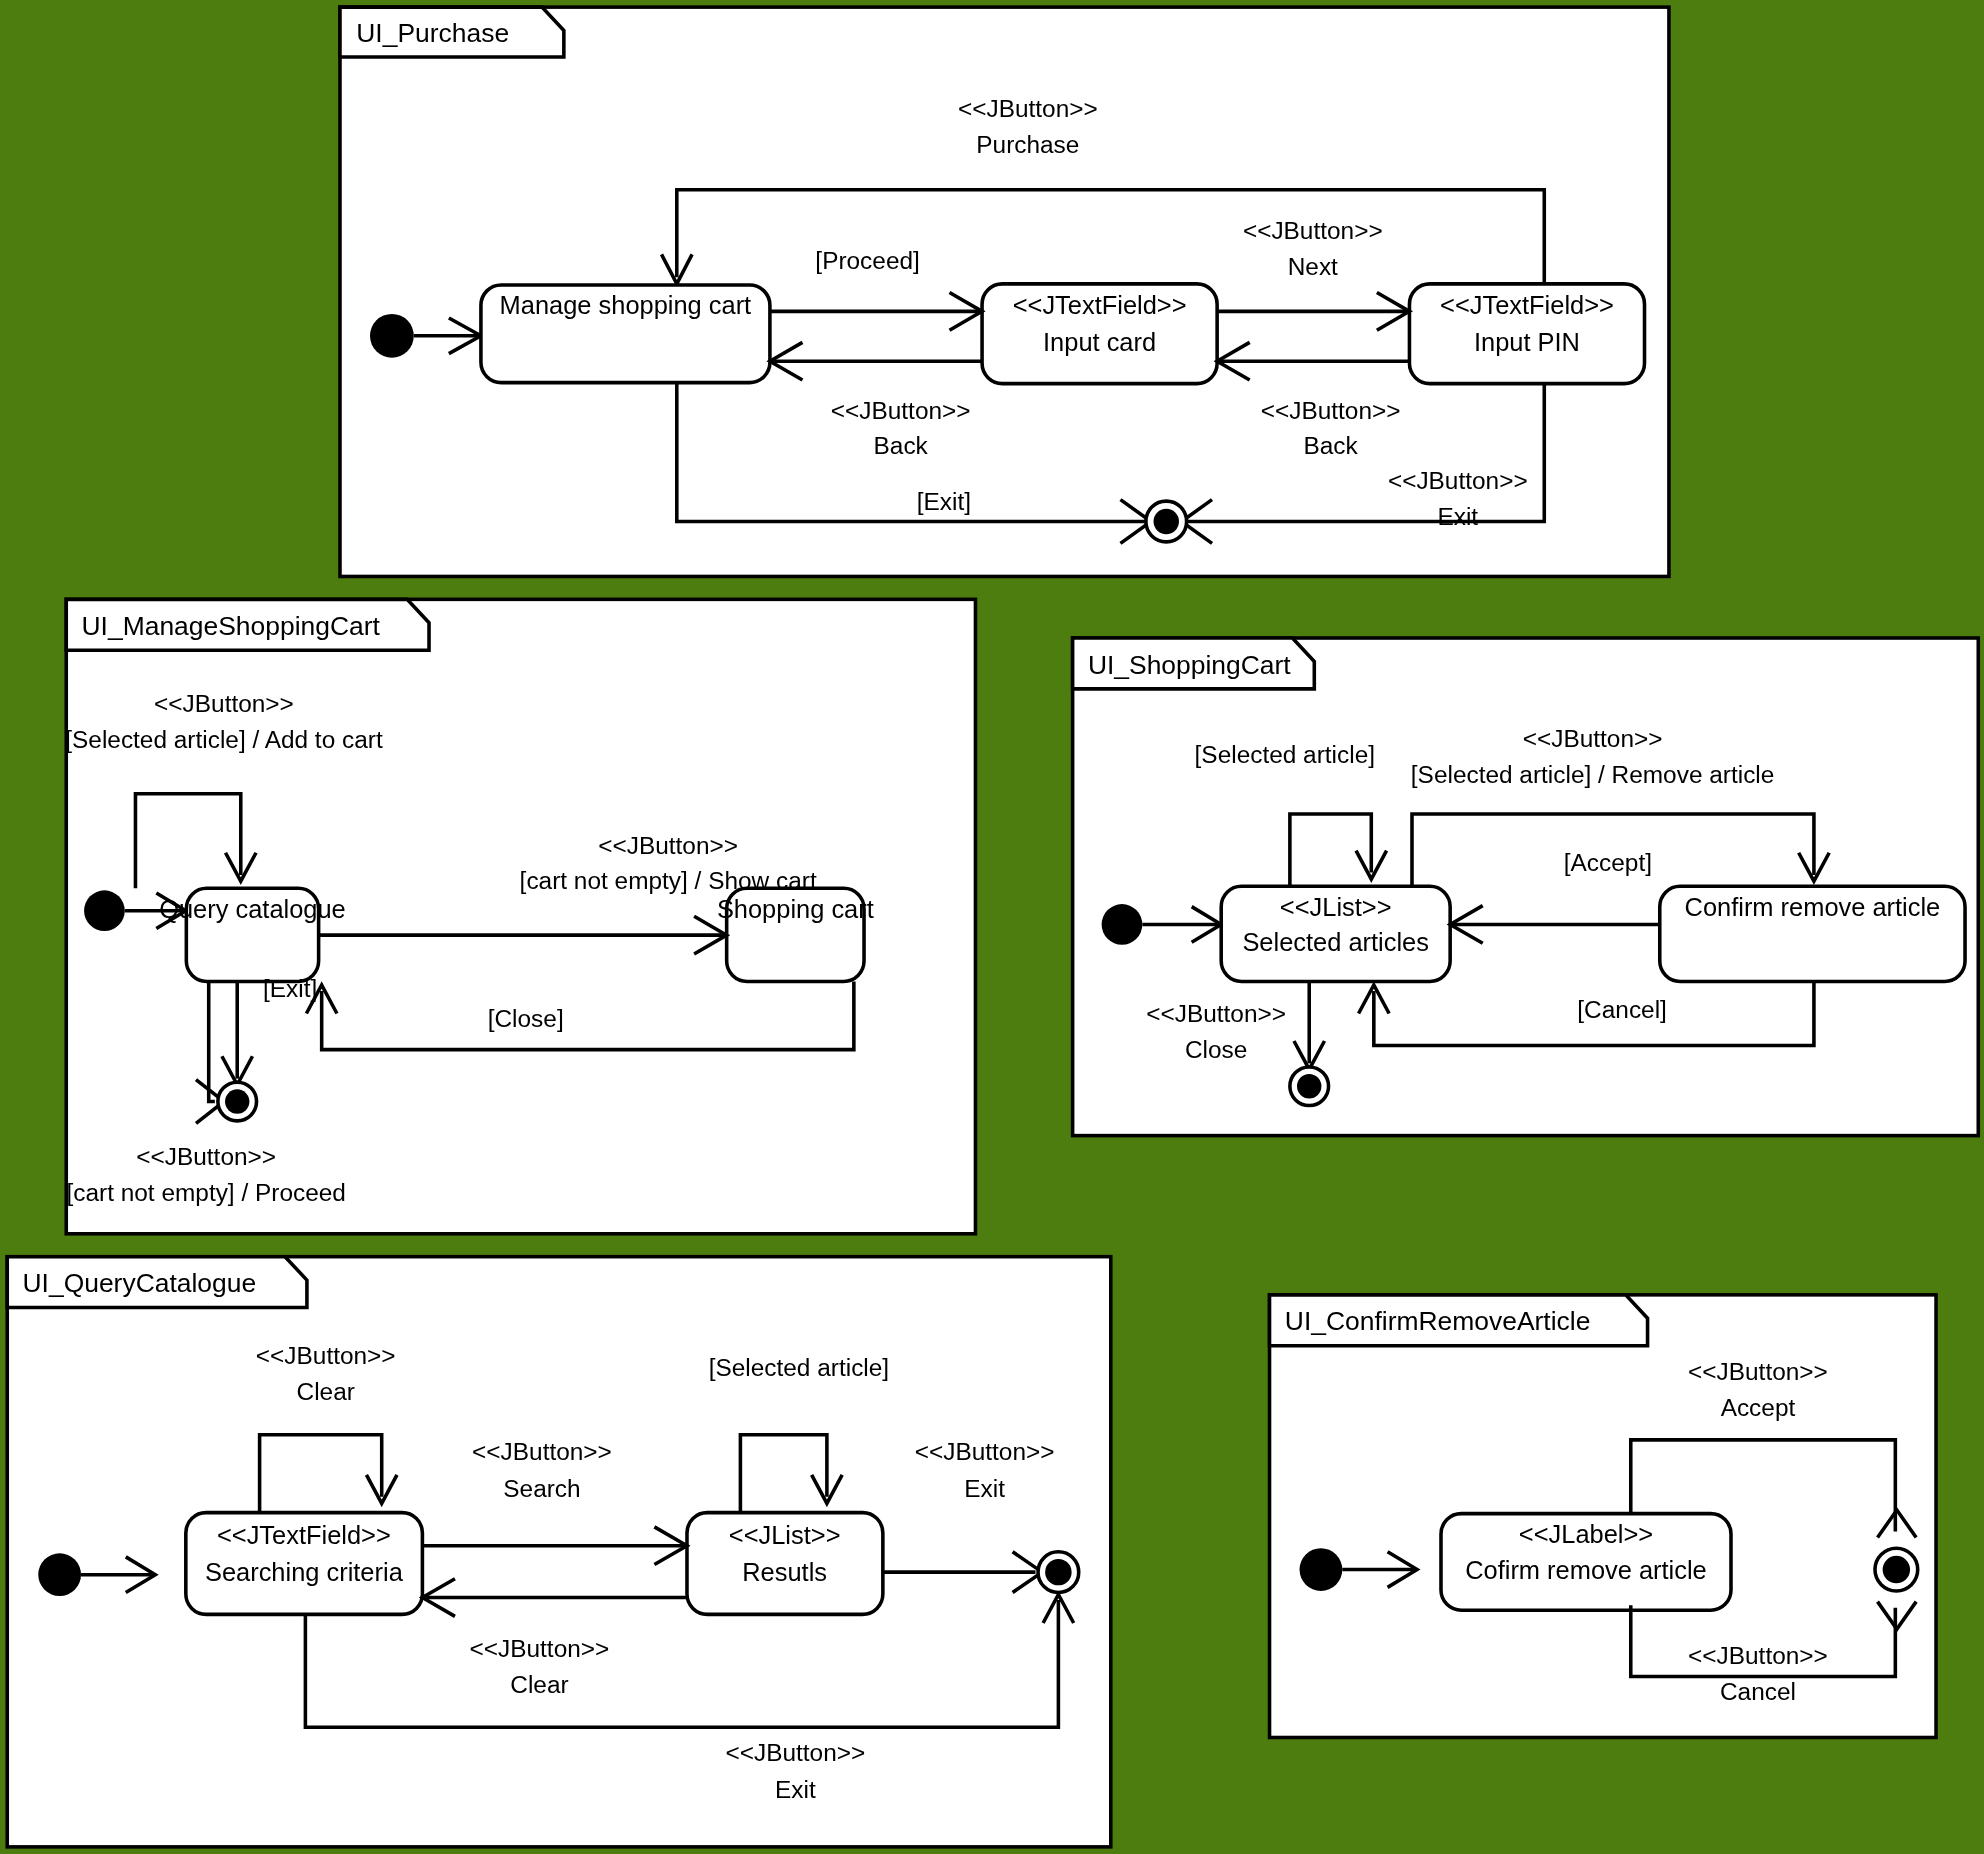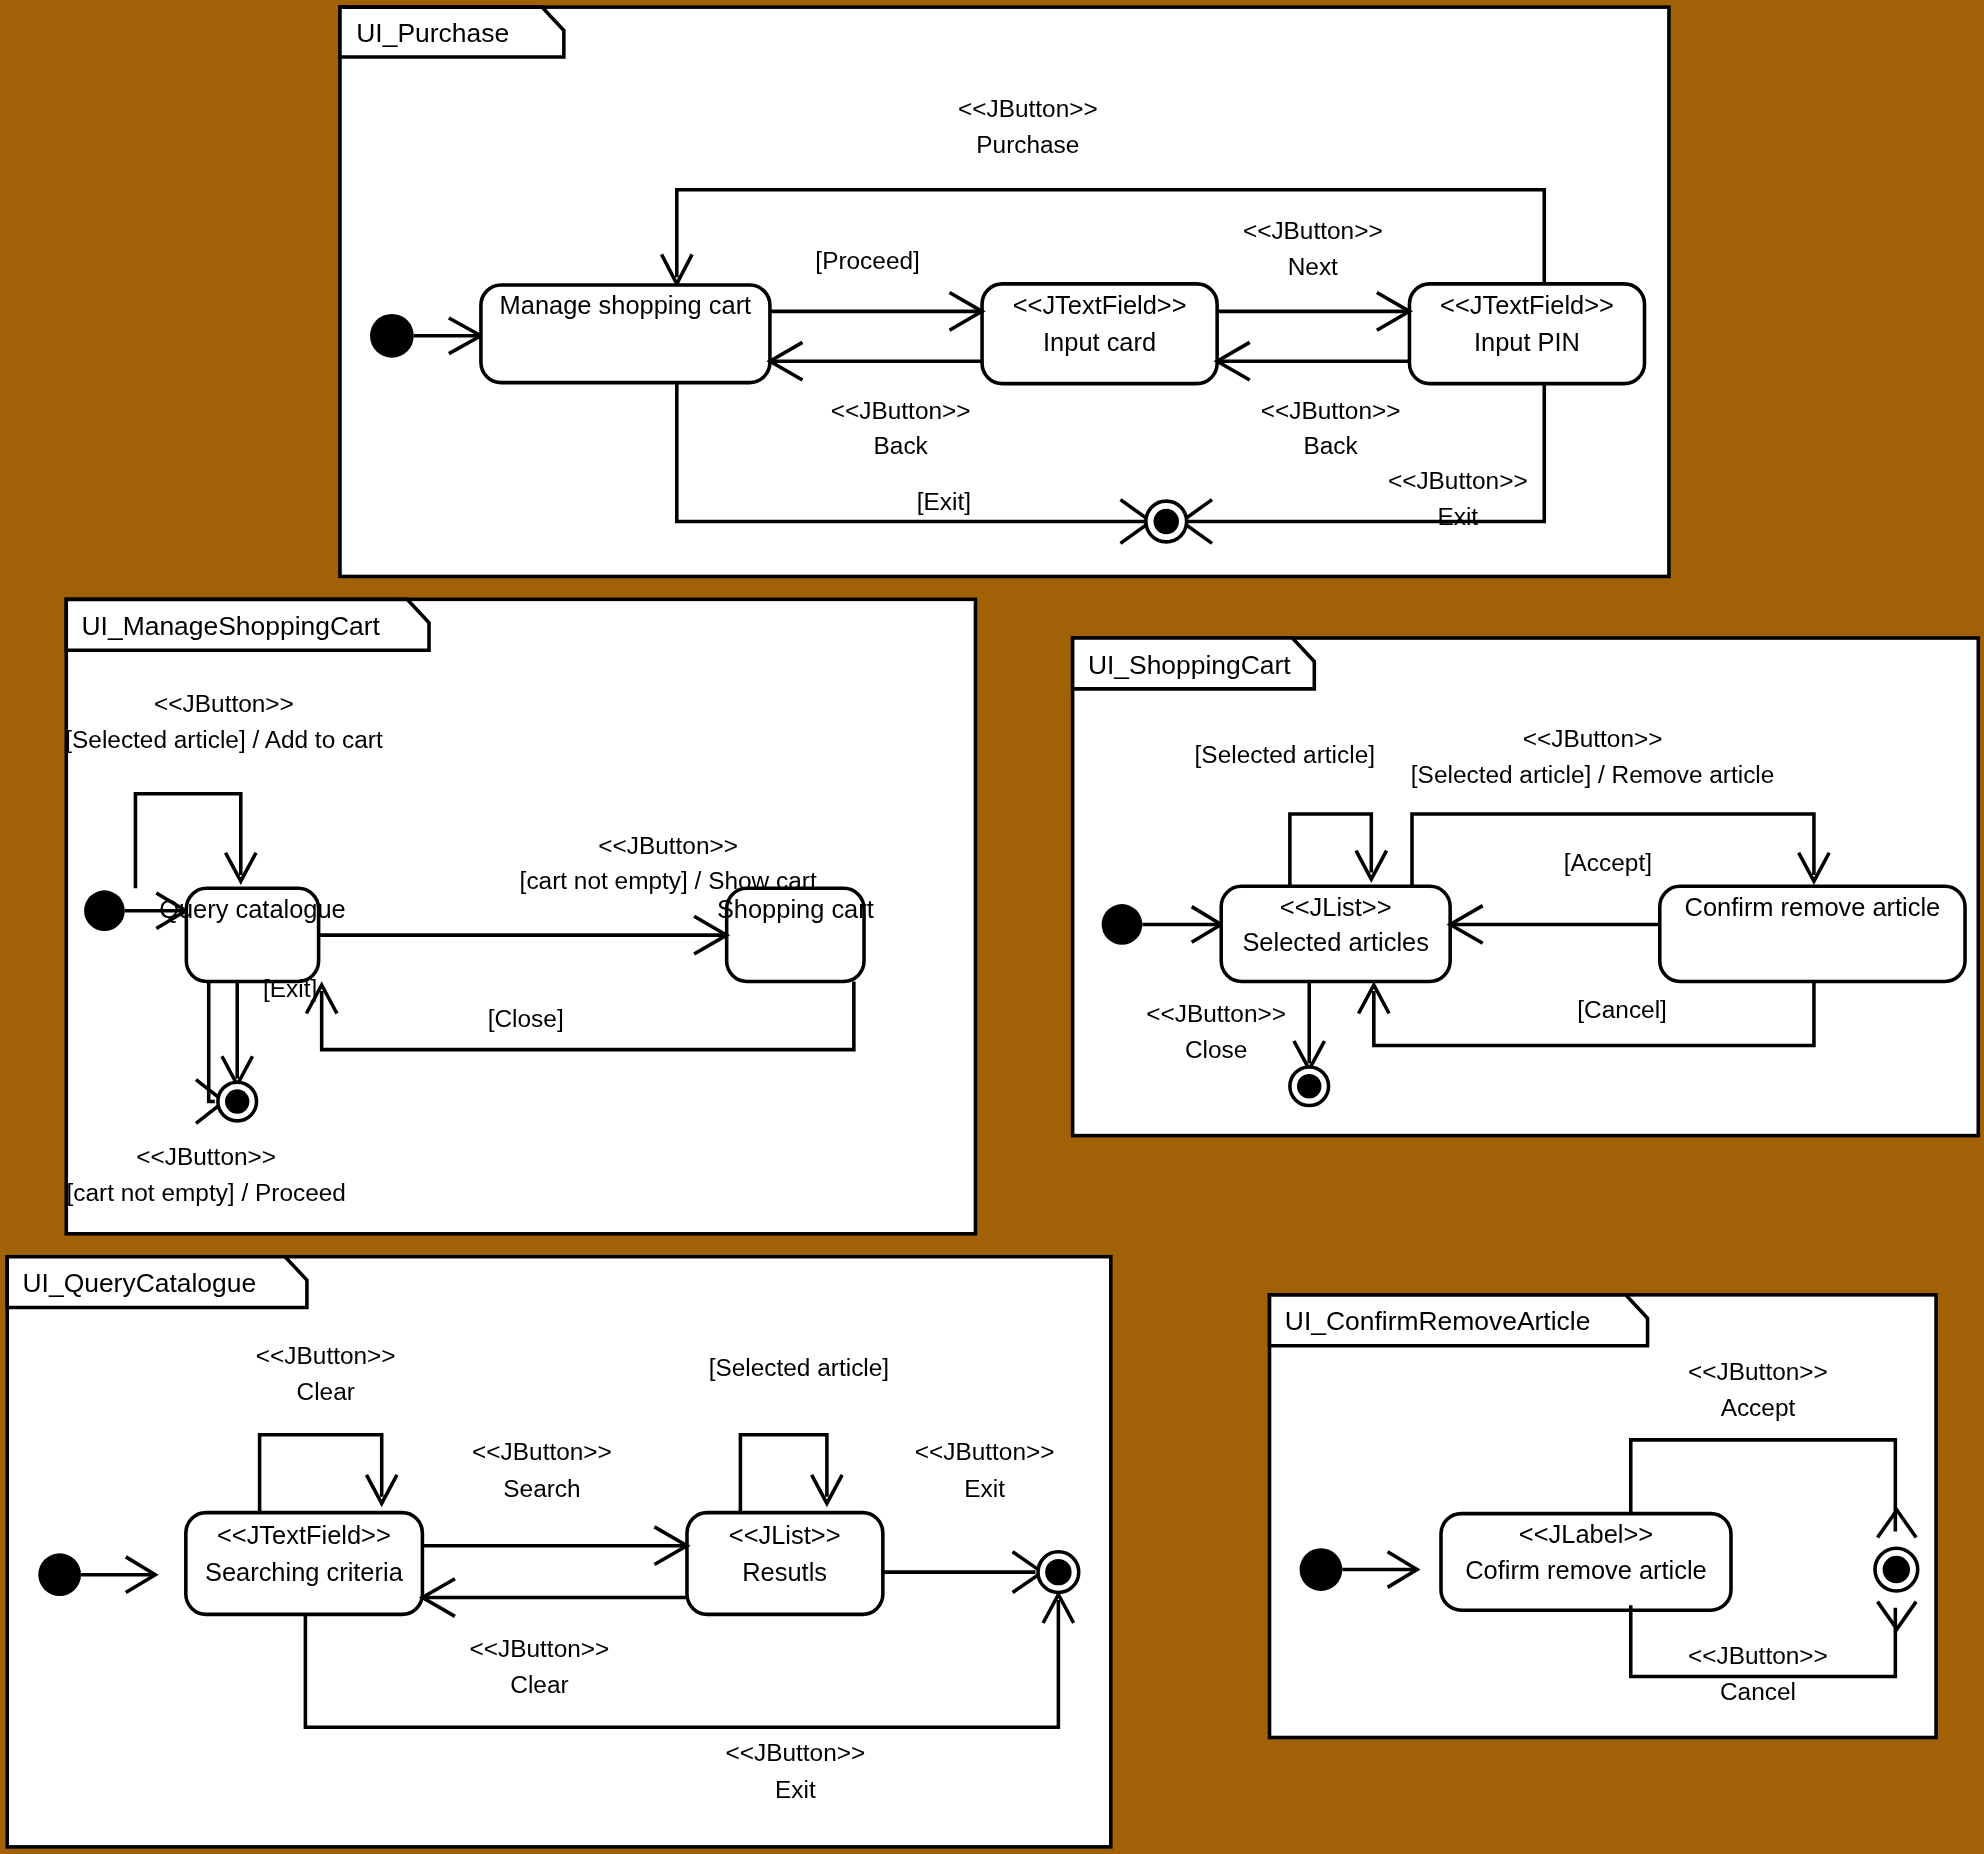--- a/index.html
+++ b/index.html
@@ -8,21 +8,21 @@
     padding: 0;
     background: #ffffff;
   }
   body {
     font-family: "Liberation Sans", sans-serif;
   }
   #diagram-root {
     position: relative;
     width: 1985px;
     height: 1854px;
-    background: #a16207;
+    background: #4d7c0f;
     overflow: hidden;
   }
   svg.canvas {
     position: absolute;
     top: 0;
     left: 0;
     width: 1985px;
     height: 1854px;
   }
   .frame-rect {

